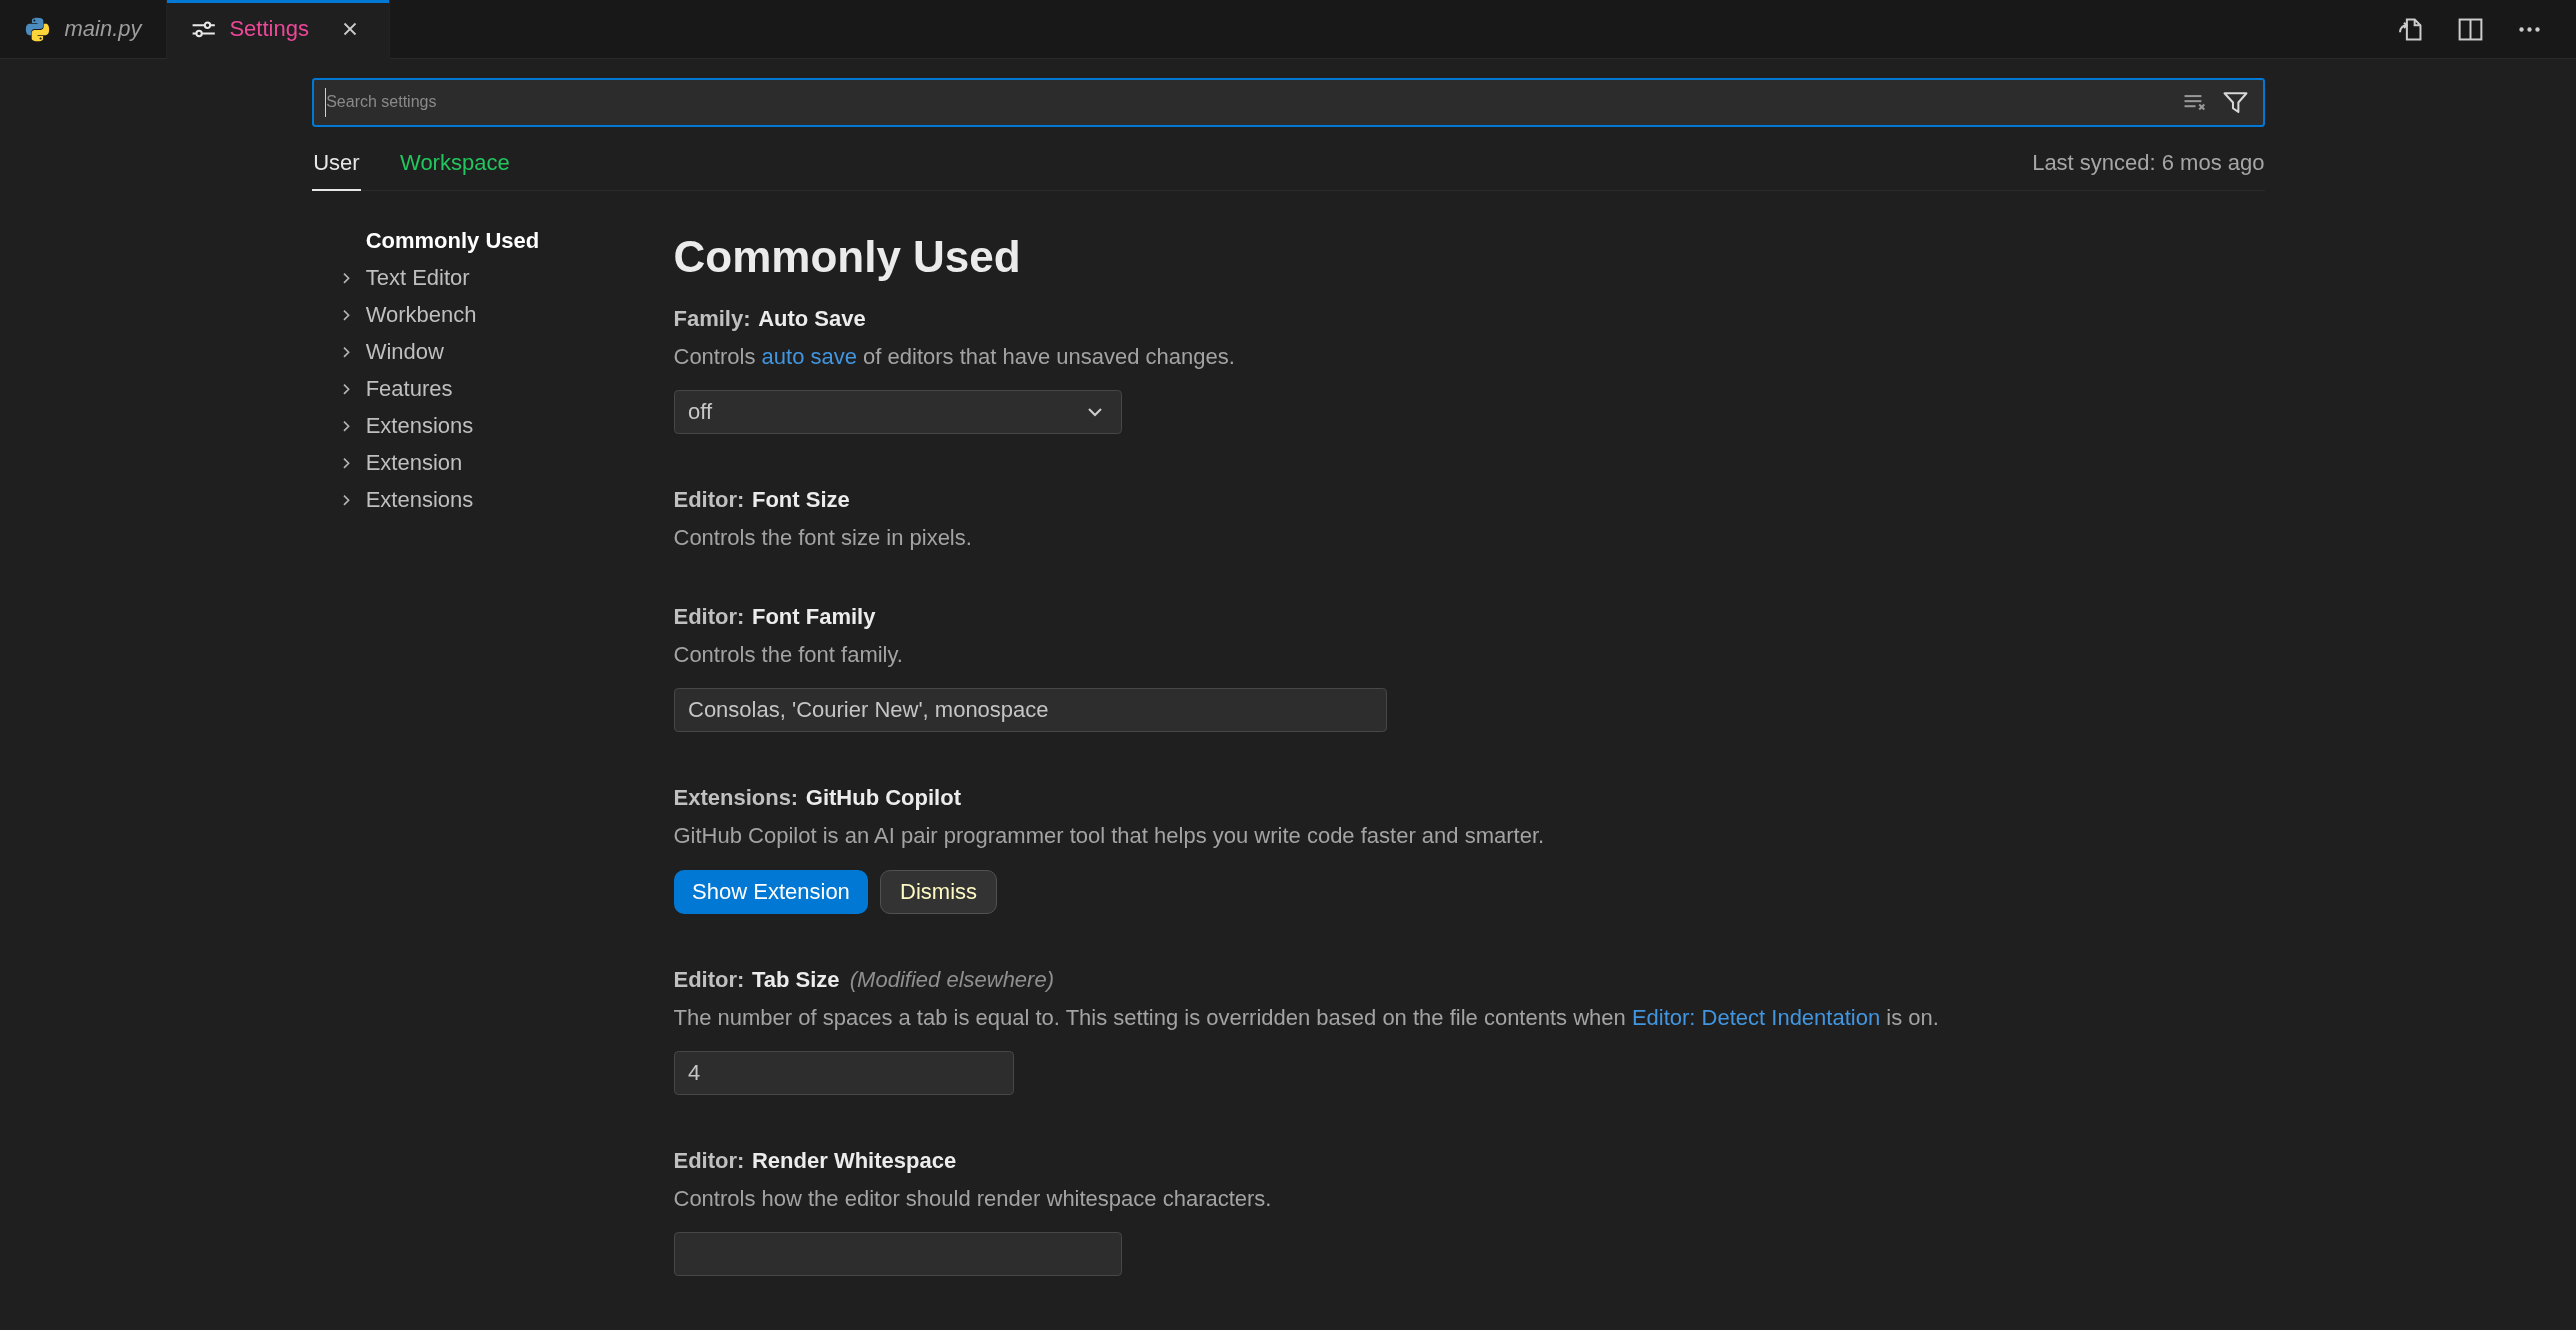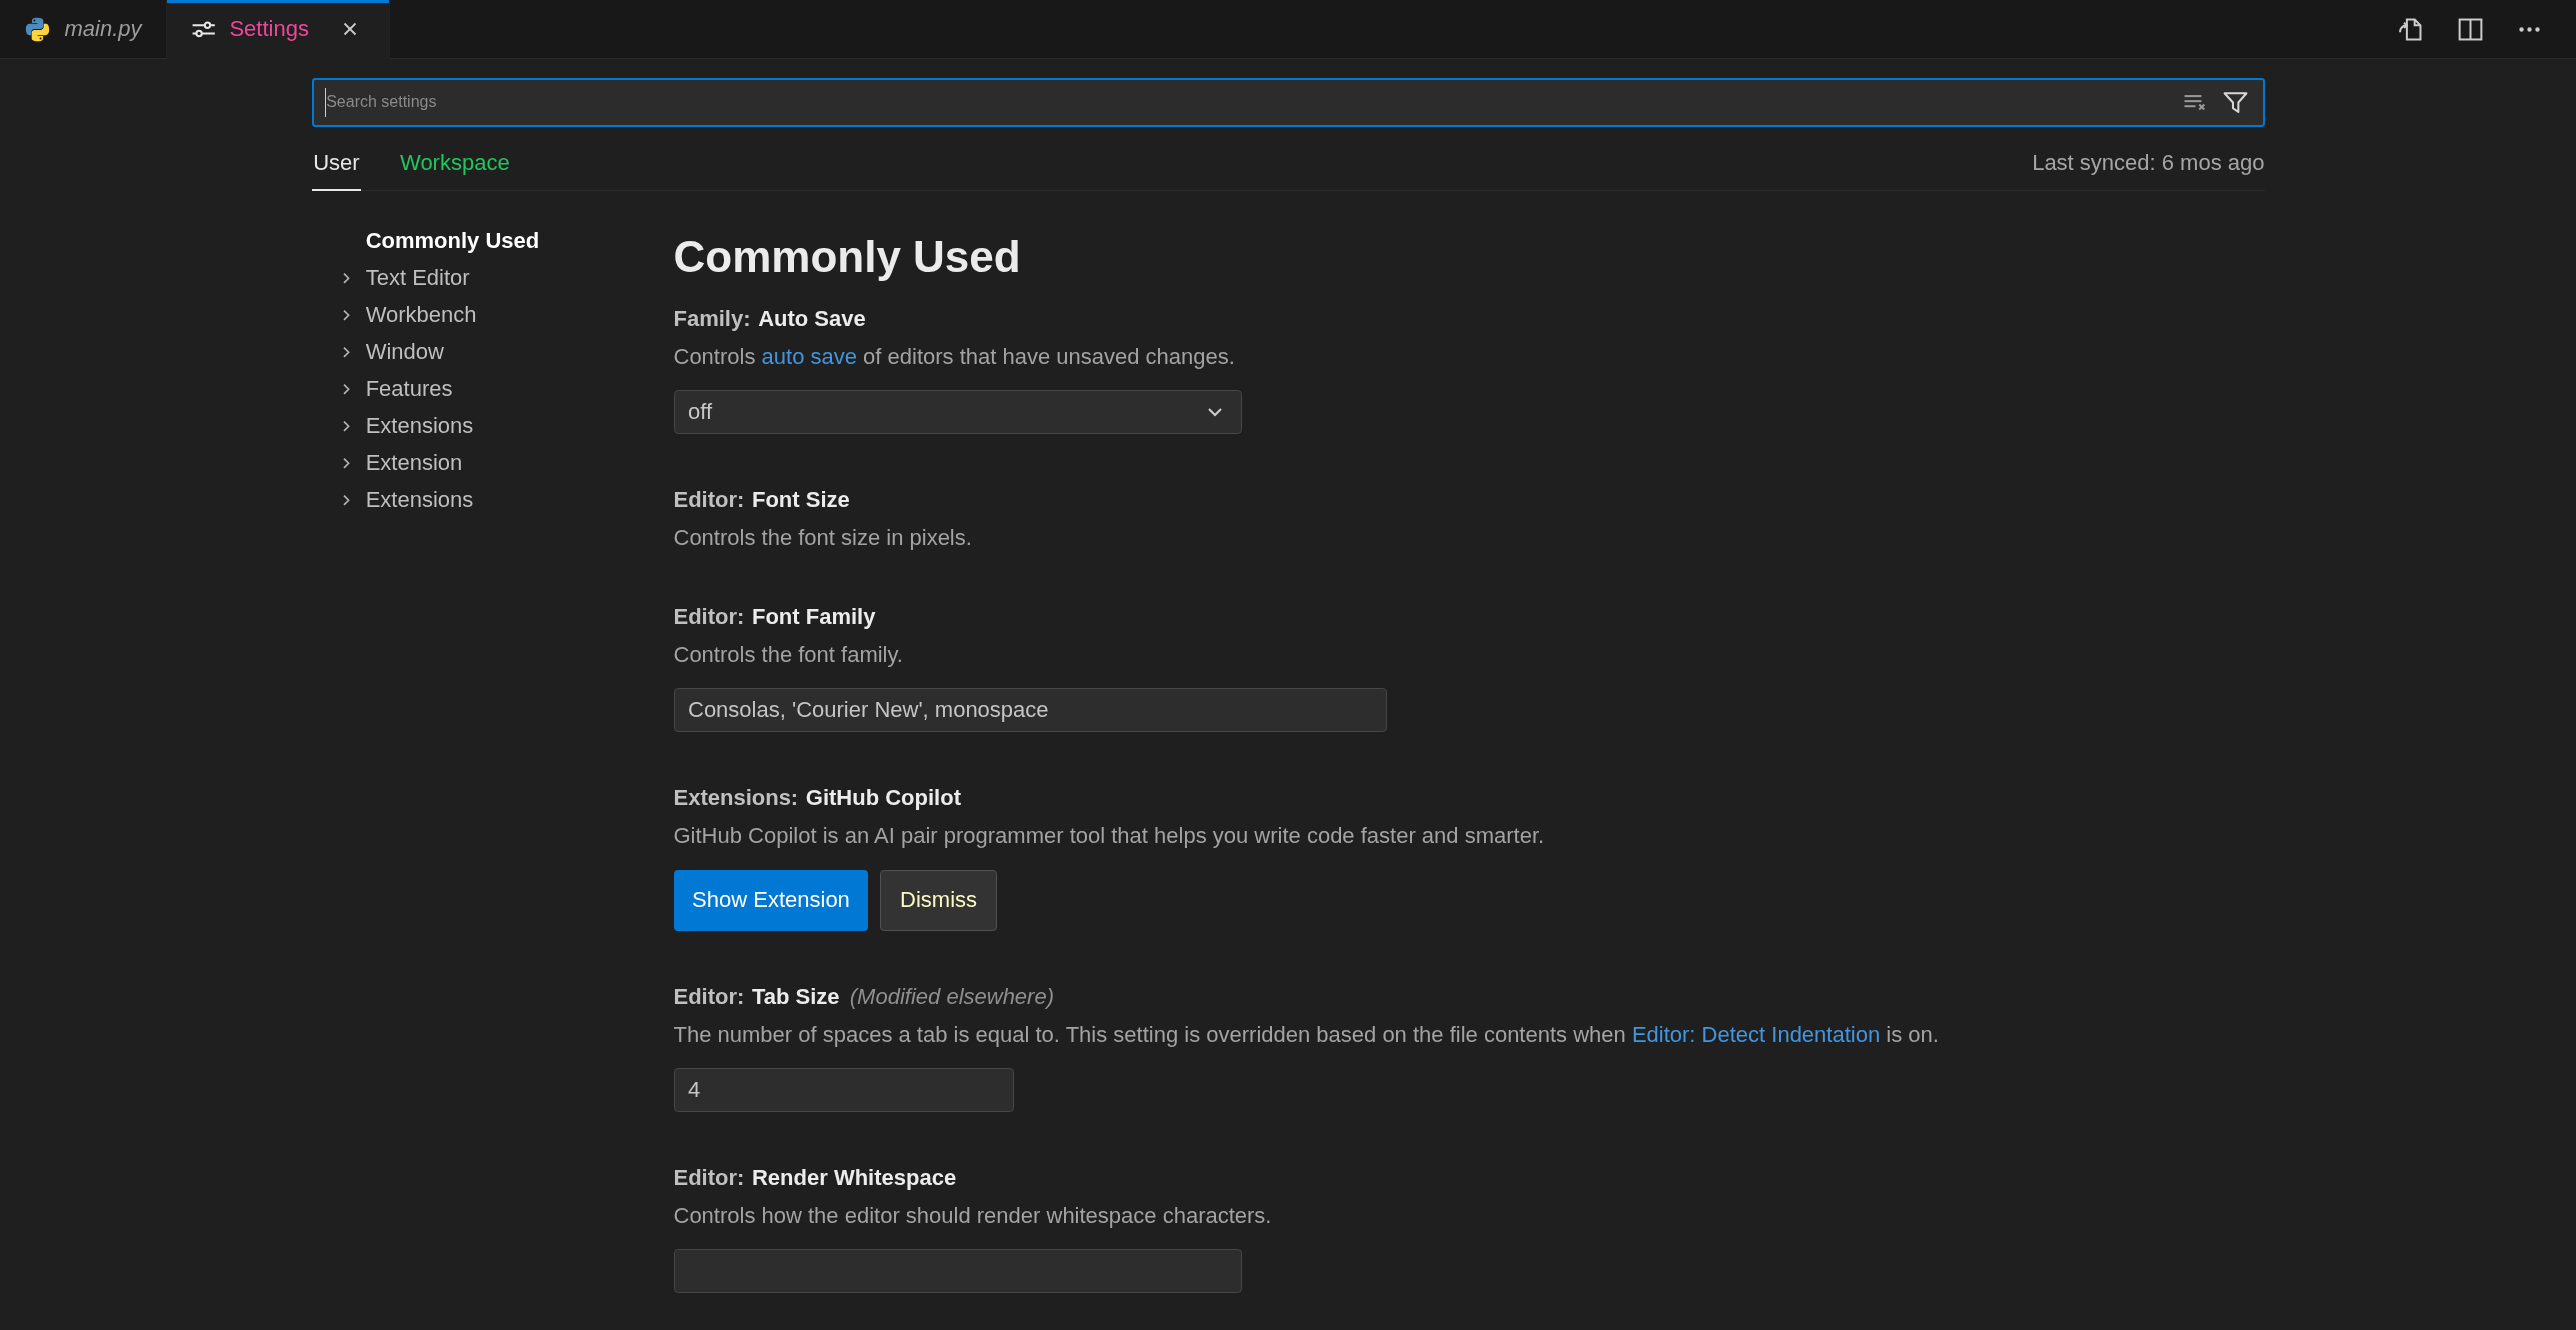--- a/index.html
+++ b/index.html
@@ -54,30 +54,30 @@
   .content-heading { font-size:44px; font-weight:600; color:#ebebeb; margin-bottom:24px; }
 
   .setting { margin-bottom:53px; }
   .setting-title { font-size:22px; margin-bottom:12px; }
   .setting-cat  { color:#c0c0c0; font-weight:600; margin-right:7.6px; }
   .setting-name { color:#ececec; font-weight:700; }
   .setting-badge{ color:#8f8f8f; font-style:italic; margin-left:10.2px; font-weight:400; }
   .setting-desc { font-size:22px; color:#a3a3a3; margin-bottom:20.3px; }
   .desc-link { color:#4296e0; cursor:pointer; }
 
-  .select-box { width:568px; height:44px; background:#2d2d2d; border:1.7px solid #474747;
+  .select-box { width:448px; height:44px; background:#2d2d2d; border:1.7px solid #474747;
                 border-radius:4.2px; display:flex; align-items:center; justify-content:space-between;
                 padding:0 13.5px; font-size:22px; color:#c8c8c8; cursor:pointer; }
   .text-input { height:44px; background:#2d2d2d; border:1.7px solid #474747; border-radius:4.2px;
                 font-size:22px; color:#c5c5c5; padding:0 13.5px; font-family:inherit; outline:none; }
   .text-input.small { width:340px; }
   .text-input.large { width:713px; }
 
   .btn-row { display:flex; gap:12px; }
-  .btn { height:61px; padding:0 18.6px; font-size:22px; border-radius:4px; display:flex;
+  .btn { height:44px; padding:0 18.6px; font-size:22px; border-radius:10px; display:flex;
          align-items:center; cursor:pointer; border:none; font-family:inherit; }
   .btn.primary   { background:#0078d4; color:#ffffff; }
   .btn.secondary { background:#333333; color:#fef9c3; border:1.7px solid #515151; }
 </style>
 </head>
 <body>
 
 <div class="tabbar">
 
   <div class="tab preview">

